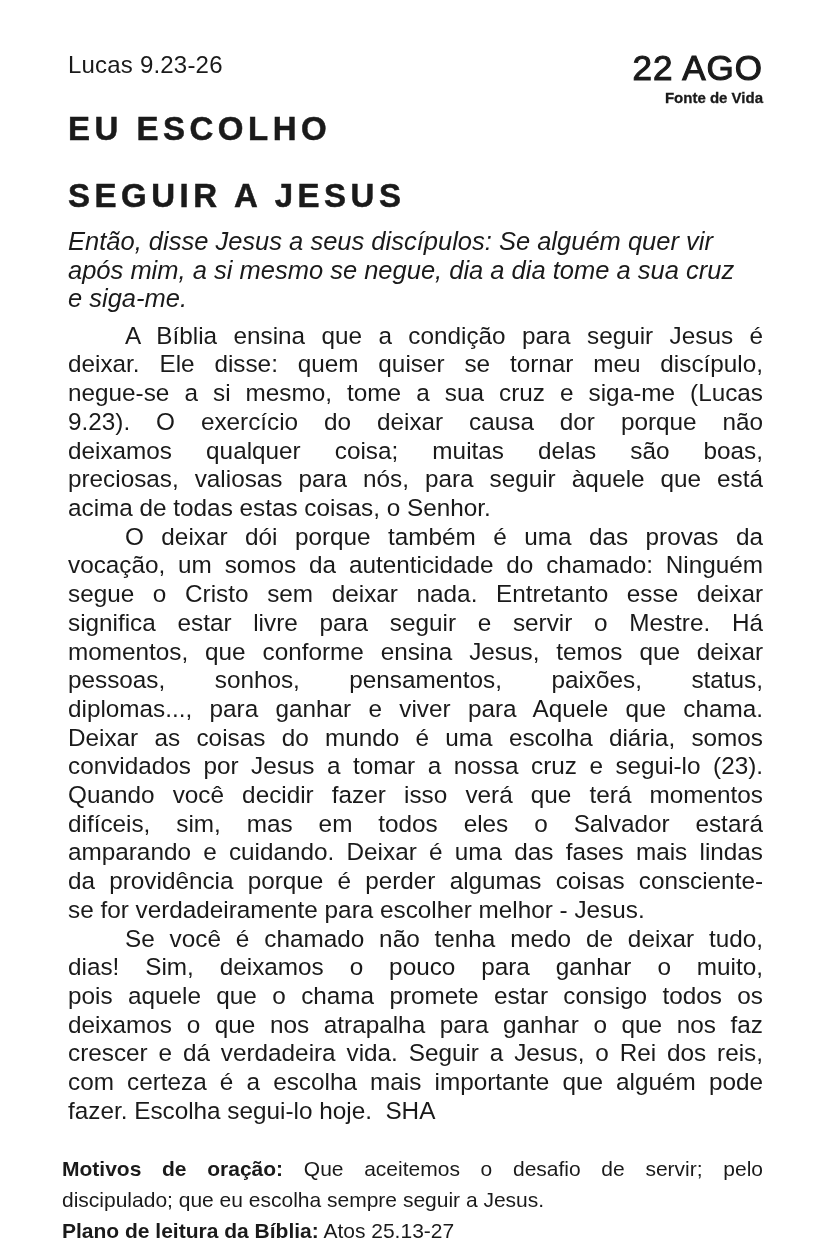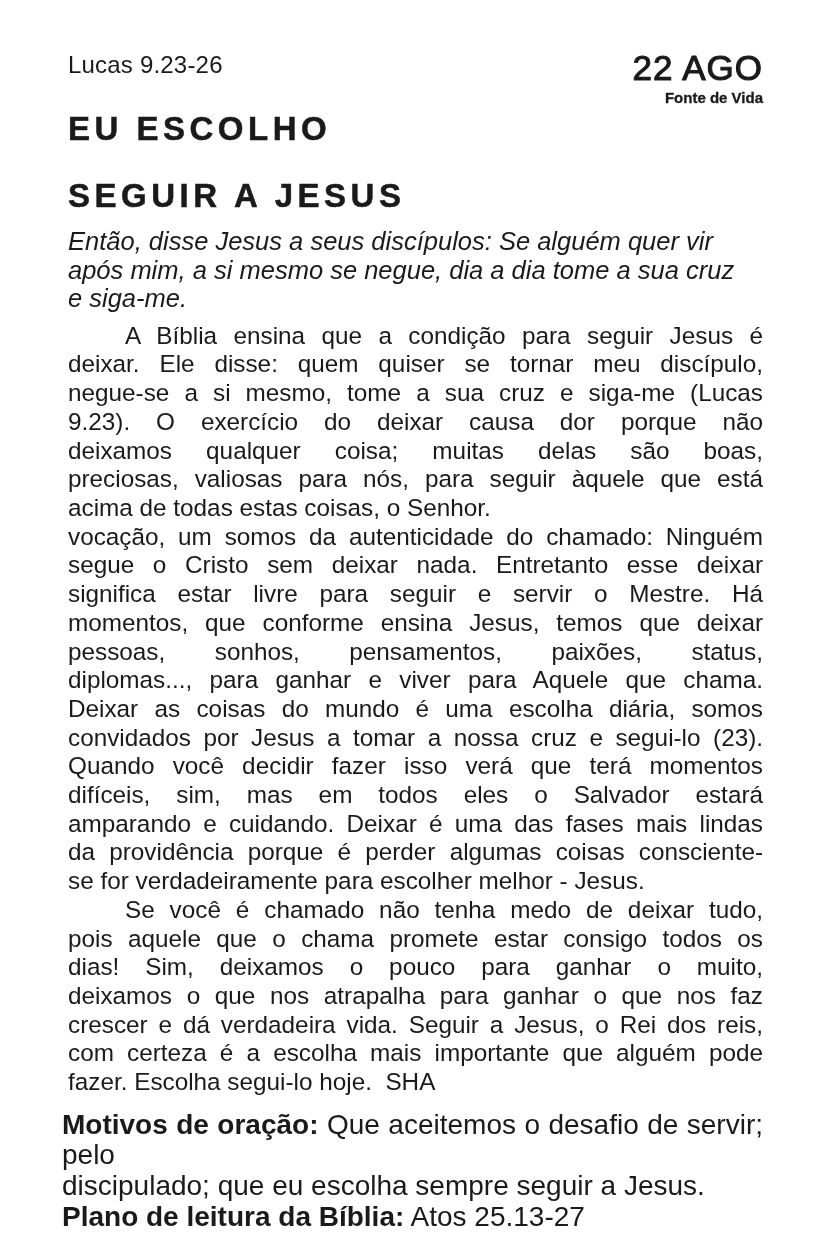--- a/index.html
+++ b/index.html
@@ -34,21 +34,21 @@
   
   .verse { margin-top: 13px; font-style: italic; font-size: 25.5px; line-height: 28.6px; }
   .vline { white-space: pre; }
   
   .article { margin-top: 9px; font-size: 24.3px; line-height: 28.7px; }
   .line { min-height: 28.7px; }
   .jline { text-align: justify; text-align-last: justify; }
   .lastline { white-space: pre; }
   .firstline { padding-left: 57px; }
   
-  .footer { margin-top: 13px; margin-left: -6px; font-size: 28px; line-height: 30.6px; }
+  .footer { margin-top: 29px; margin-left: -6px; font-size: 21px; line-height: 30.6px; }
   .fline { min-height: 30.6px; }
   .flabel { font-weight: 700; }
 </style>
 </head>
 <body>
 
 <div class="page">
 
   <div class="masthead">
     <div class="mast-left">
@@ -73,36 +73,37 @@
   </div>
 
   <div class="article">
       <div class="line jline firstline">A Bíblia ensina que a condição para seguir Jesus é</div>
       <div class="line jline">deixar. Ele disse: quem quiser se tornar meu discípulo,</div>
       <div class="line jline">negue-se a si mesmo, tome a sua cruz e siga-me (Lucas</div>
       <div class="line jline">9.23). O exercício do deixar causa dor porque não</div>
       <div class="line jline">deixamos qualquer coisa; muitas delas são boas,</div>
       <div class="line jline">preciosas, valiosas para nós, para seguir àquele que está</div>
       <div class="line lastline">acima de todas estas coisas, o Senhor.</div>
+      <div class="line jline firstline">O deixar dói porque também é uma das provas da</div>
       <div class="line jline">vocação, um somos da autenticidade do chamado: Ninguém</div>
       <div class="line jline">segue o Cristo sem deixar nada. Entretanto esse deixar</div>
       <div class="line jline">significa estar livre para seguir e servir o Mestre. Há</div>
       <div class="line jline">momentos, que conforme ensina Jesus, temos que deixar</div>
       <div class="line jline">pessoas, sonhos, pensamentos, paixões, status,</div>
       <div class="line jline">diplomas..., para ganhar e viver para Aquele que chama.</div>
       <div class="line jline">Deixar as coisas do mundo é uma escolha diária, somos</div>
       <div class="line jline">convidados por Jesus a tomar a nossa cruz e segui-lo (23).</div>
       <div class="line jline">Quando você decidir fazer isso verá que terá momentos</div>
       <div class="line jline">difíceis, sim, mas em todos eles o Salvador estará</div>
       <div class="line jline">amparando e cuidando. Deixar é uma das fases mais lindas</div>
       <div class="line jline">da providência porque é perder algumas coisas consciente-</div>
       <div class="line lastline">se for verdadeiramente para escolher melhor - Jesus.</div>
       <div class="line jline firstline">Se você é chamado não tenha medo de deixar tudo,</div>
+      <div class="line jline">dias! Sim, deixamos o pouco para ganhar o muito,</div>
       <div class="line jline">pois aquele que o chama promete estar consigo todos os</div>
-      <div class="line jline">dias! Sim, deixamos o pouco para ganhar o muito,</div>
       <div class="line jline">deixamos o que nos atrapalha para ganhar o que nos faz</div>
       <div class="line jline">crescer e dá verdadeira vida. Seguir a Jesus, o Rei dos reis,</div>
       <div class="line jline">com certeza é a escolha mais importante que alguém pode</div>
       <div class="line lastline">fazer. Escolha segui-lo hoje.  SHA</div>
     </div>
 
   <div class="footer">
     <div class="fline jline"><span class="flabel">Motivos de oração:</span> <span>Que aceitemos o desafio de servir; pelo</span></div>
     <div class="fline">discipulado; que eu escolha sempre seguir a Jesus.</div>
     <div class="fline"><span class="flabel">Plano de leitura da Bíblia:</span> <span>Atos 25.13-27</span></div>

